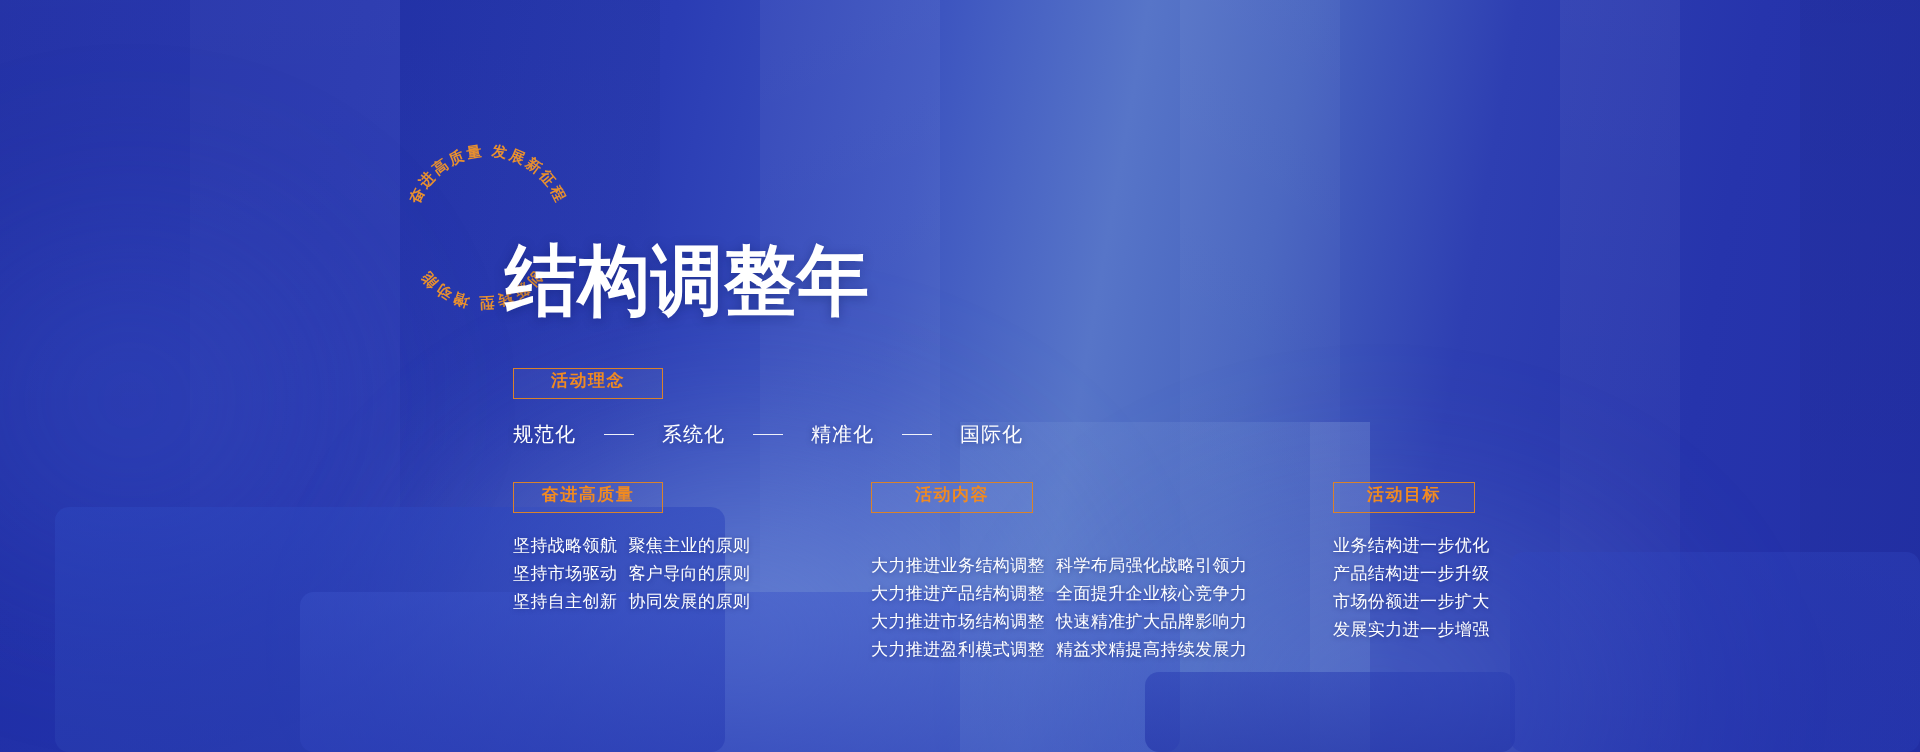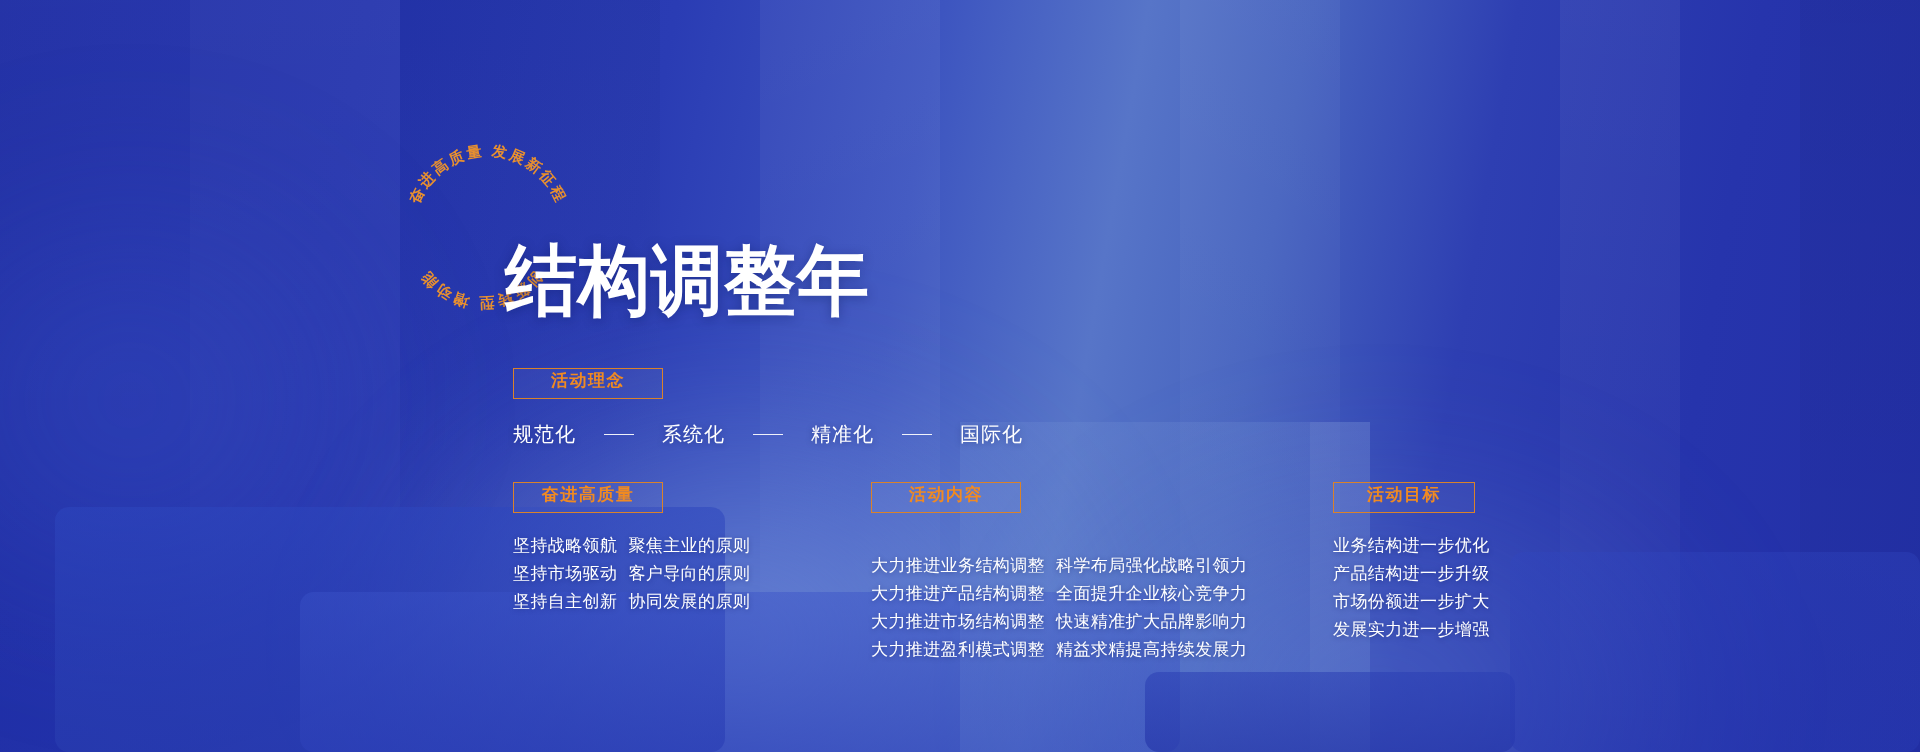--- a/index.html
+++ b/index.html
@@ -102,21 +102,21 @@
   .badge span {
     font-family:"DejaVu Sans","Liberation Sans",sans-serif;
     font-size:17px;
     font-weight:700;
     color:#f08a22;
     letter-spacing:1.5px;
     white-space:nowrap;
   }
   #badge-concept { left:513px; top:368px; width:150px; }
   #badge-principle { left:513px; top:482px; width:150px; }
-  #badge-content  { left:871px; top:482px; width:150px; }
+  #badge-content  { left:871px; top:482px; width:162px; }
   #badge-goal     { left:1333px; top:482px; width:142px; }
 
   
   .concept-line {
     position:absolute;
     left:513px; top:421px;
     display:flex; align-items:center; gap:28px;
     color:#ffffff;
     font-family:"DejaVu Sans","Liberation Sans",sans-serif;
     font-size:20px;

